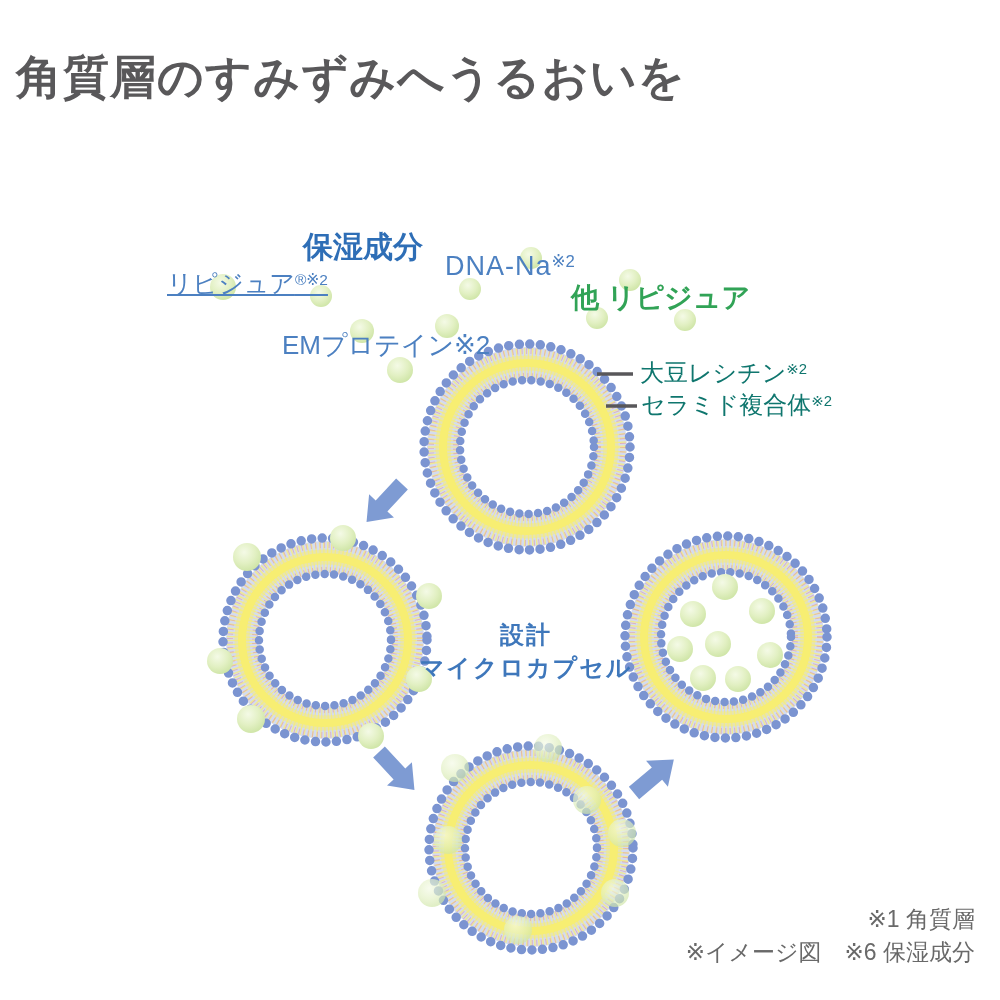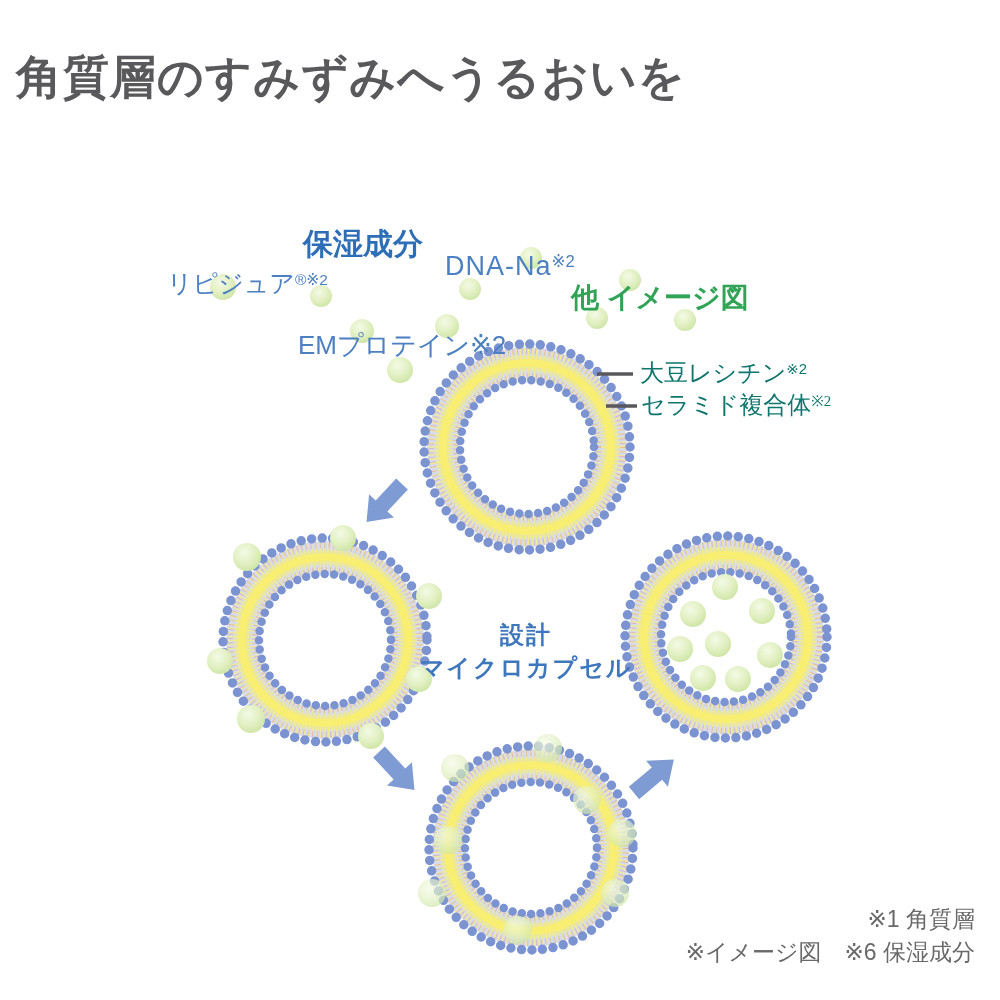--- a/index.html
+++ b/index.html
@@ -121,45 +121,45 @@
     <g>
       <line x1="597" y1="374" x2="633" y2="374" stroke="#58575a" stroke-width="3.5"></line>
       <line x1="606" y1="406" x2="637" y2="406" stroke="#58575a" stroke-width="3.5"></line>
     </g>
   </svg>
 
 <div class="title">
   <div>角質層のすみずみへうるおいを</div>
 </div>
 
-<div class="lbl blue-bold" style="left:303px;top:230px;font-size:30px;font-family:Liberation Mono, monospace;">
+<div class="lbl blue-bold" style="left:303px;top:230px;font-size:30px;">
   <span>保湿成分</span>
 </div>
 
 <div class="lbl blue" style="left:445px;top:252px;font-size:27px;letter-spacing:1px;">
   <span>DNA-Na</span><span class="sup">※2</span>
 </div>
 
-<div class="lbl blue" style="left:167px;top:270px;font-size:25px;">
+<div class="lbl blue" style="left:167px;top:270px;font-size:25px;text-decoration:underline;">
   <span>リピジュア</span><span class="sup">®※2</span>
 </div>
 
 <div class="lbl green-bold" style="left:571px;top:283px;font-size:28px;">
-  <span>他 イメージ図</span>
+  <span>他 リピジュア</span>
 </div>
 
-<div class="lbl blue" style="left:282px;top:331px;font-size:26px;margin-left:16px;">
+<div class="lbl blue" style="left:282px;top:331px;font-size:26px;">
   <span>EMプロテイン※2</span>
 </div>
 
 <div class="lbl gray" style="left:640px;top:360px;font-size:24px;">
   <span>大豆レシチン</span><span class="sup">※2</span>
 </div>
 
-<div class="lbl gray" style="left:641px;top:392px;font-size:24px;font-family:Liberation Serif, serif;">
+<div class="lbl gray" style="left:641px;top:392px;font-size:24px;">
   <span>セラミド複合体</span><span class="sup">※2</span>
 </div>
 
 <div class="center-label">
   <div>設計</div>
   <div>マイクロカプセル</div>
 </div>
 
 <div class="footnotes">
   <div>※1 角質層</div>

